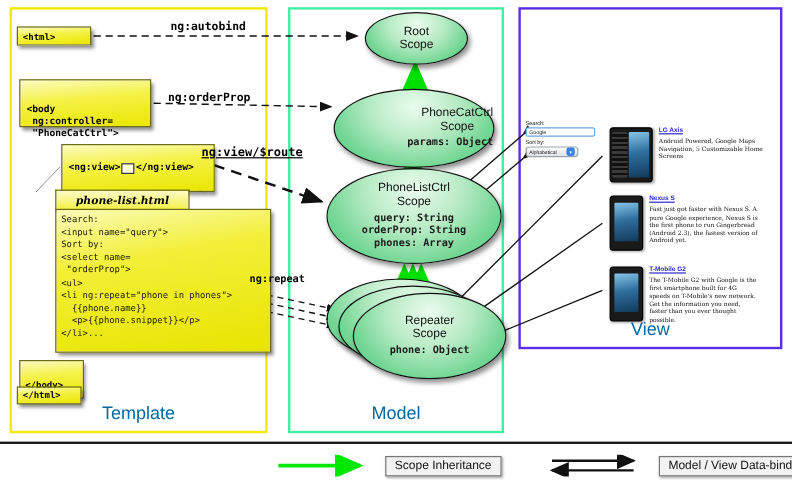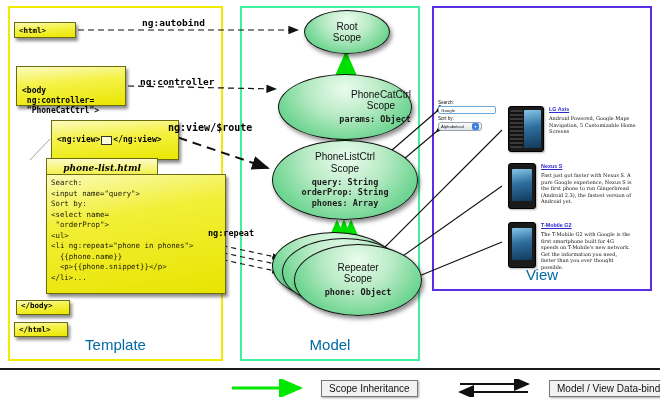--- a/index.html
+++ b/index.html
@@ -22,21 +22,21 @@
         border:1px solid #6b6b10;
         box-shadow:2px 3px 3px rgba(0,0,0,.45);
         font-family:"DejaVu Sans Mono","Liberation Mono",monospace;
         font-weight:bold;font-size:8px;color:#000;
         padding:19px 5px;line-height:1.25;white-space:pre;}
 
   #box-html{left:14px;top:22px;width:62px;height:16px;padding:3px 4px;font-size:7.5px;}
   #box-body{left:16px;top:66px;width:110px;height:38px;}
   #box-ngview{left:16px;top:120px;width:128px;height:18px;
               display:flex;align-items:center;font-size:8px;margin-left:35px;}
-  #box-close-body{left:16px;top:300px;width:54px;height:15px;font-size:7.5px;padding:0 4px;}
+  #box-close-body{left:16px;top:300px;width:54px;height:15px;font-size:7.5px;padding:15px 4px;}
   #box-close-html{left:14px;top:322px;width:54px;height:15px;font-size:7.5px;padding:2px 4px;}
 
   
   .view-slot{display:inline-block;width:9px;height:7px;border:1px solid #333;
              background:#fdfdd8;margin:0 1px;vertical-align:middle;}
 
   
   #note-phonelist{position:absolute;left:18px;top:158px;width:180px;height:136px;margin-left:28px;}
   #note-tab{position:absolute;left:0;top:0;width:110px;height:17px;
             background:linear-gradient(180deg,#fcfcc8,#f3ef3c);
@@ -107,21 +107,21 @@
   .phone-name{font-size:5.4px;color:#2a2ad0;text-decoration:underline;font-weight:bold;
               margin-bottom:3px;display:block;}
   .phone-desc{font-family:"DejaVu Serif","Liberation Serif",serif;
               font-size:5px;line-height:1.32;color:#111;}
 
   
   .alabel{position:absolute;font-family:"DejaVu Sans Mono","Liberation Mono",monospace;
           font-weight:bold;color:#000;white-space:nowrap;}
   #lbl-autobind{left:142px;top:17px;font-size:9.5px;}
   #lbl-controller{left:140px;top:76px;font-size:9.5px;}
-  #lbl-ngview{left:168px;top:122px;font-size:10px;}
+  #lbl-ngview{left:168px;top:122px;font-size:10px;text-decoration:underline;}
   #lbl-repeat{left:208px;top:228px;font-size:8.5px;}
 
   
   #legend{position:absolute;left:0;top:368px;width:660px;height:37px;
           border-top:2px solid #1a1a1a;background:#fff;}
   .leg-item{position:absolute;display:flex;align-items:center;gap:7px;top:9px;}
   #leg1{left:14px;}
   #leg2{left:228px;}
   #leg3{left:456px;}
   .leg-box{border:1px solid #777;background:#f2f2f2;
@@ -209,21 +209,21 @@
 &lt;li ng:repeat="phone in phones"&gt;
   {{phone.name}}
   &lt;p&gt;{{phone.snippet}}&lt;/p&gt;
 &lt;/li&gt;...</div>
   </div>
 
   <div class="ybox" id="box-close-body">&lt;/body&gt;</div>
   <div class="ybox" id="box-close-html">&lt;/html&gt;</div>
 
   <div class="alabel" id="lbl-autobind">ng:autobind</div>
-  <div class="alabel" id="lbl-controller">ng:controller</div>
+  <div class="alabel" id="lbl-controller">ng:orderProp</div>
   <div class="alabel" id="lbl-ngview">ng:view/$route</div>
   <div class="alabel" id="lbl-repeat">ng:repeat</div>
 
   <div class="scope" id="scope-root">
     <div class="t">
       <div>Root</div>
       <div>Scope</div>
     </div>
   </div>
 

